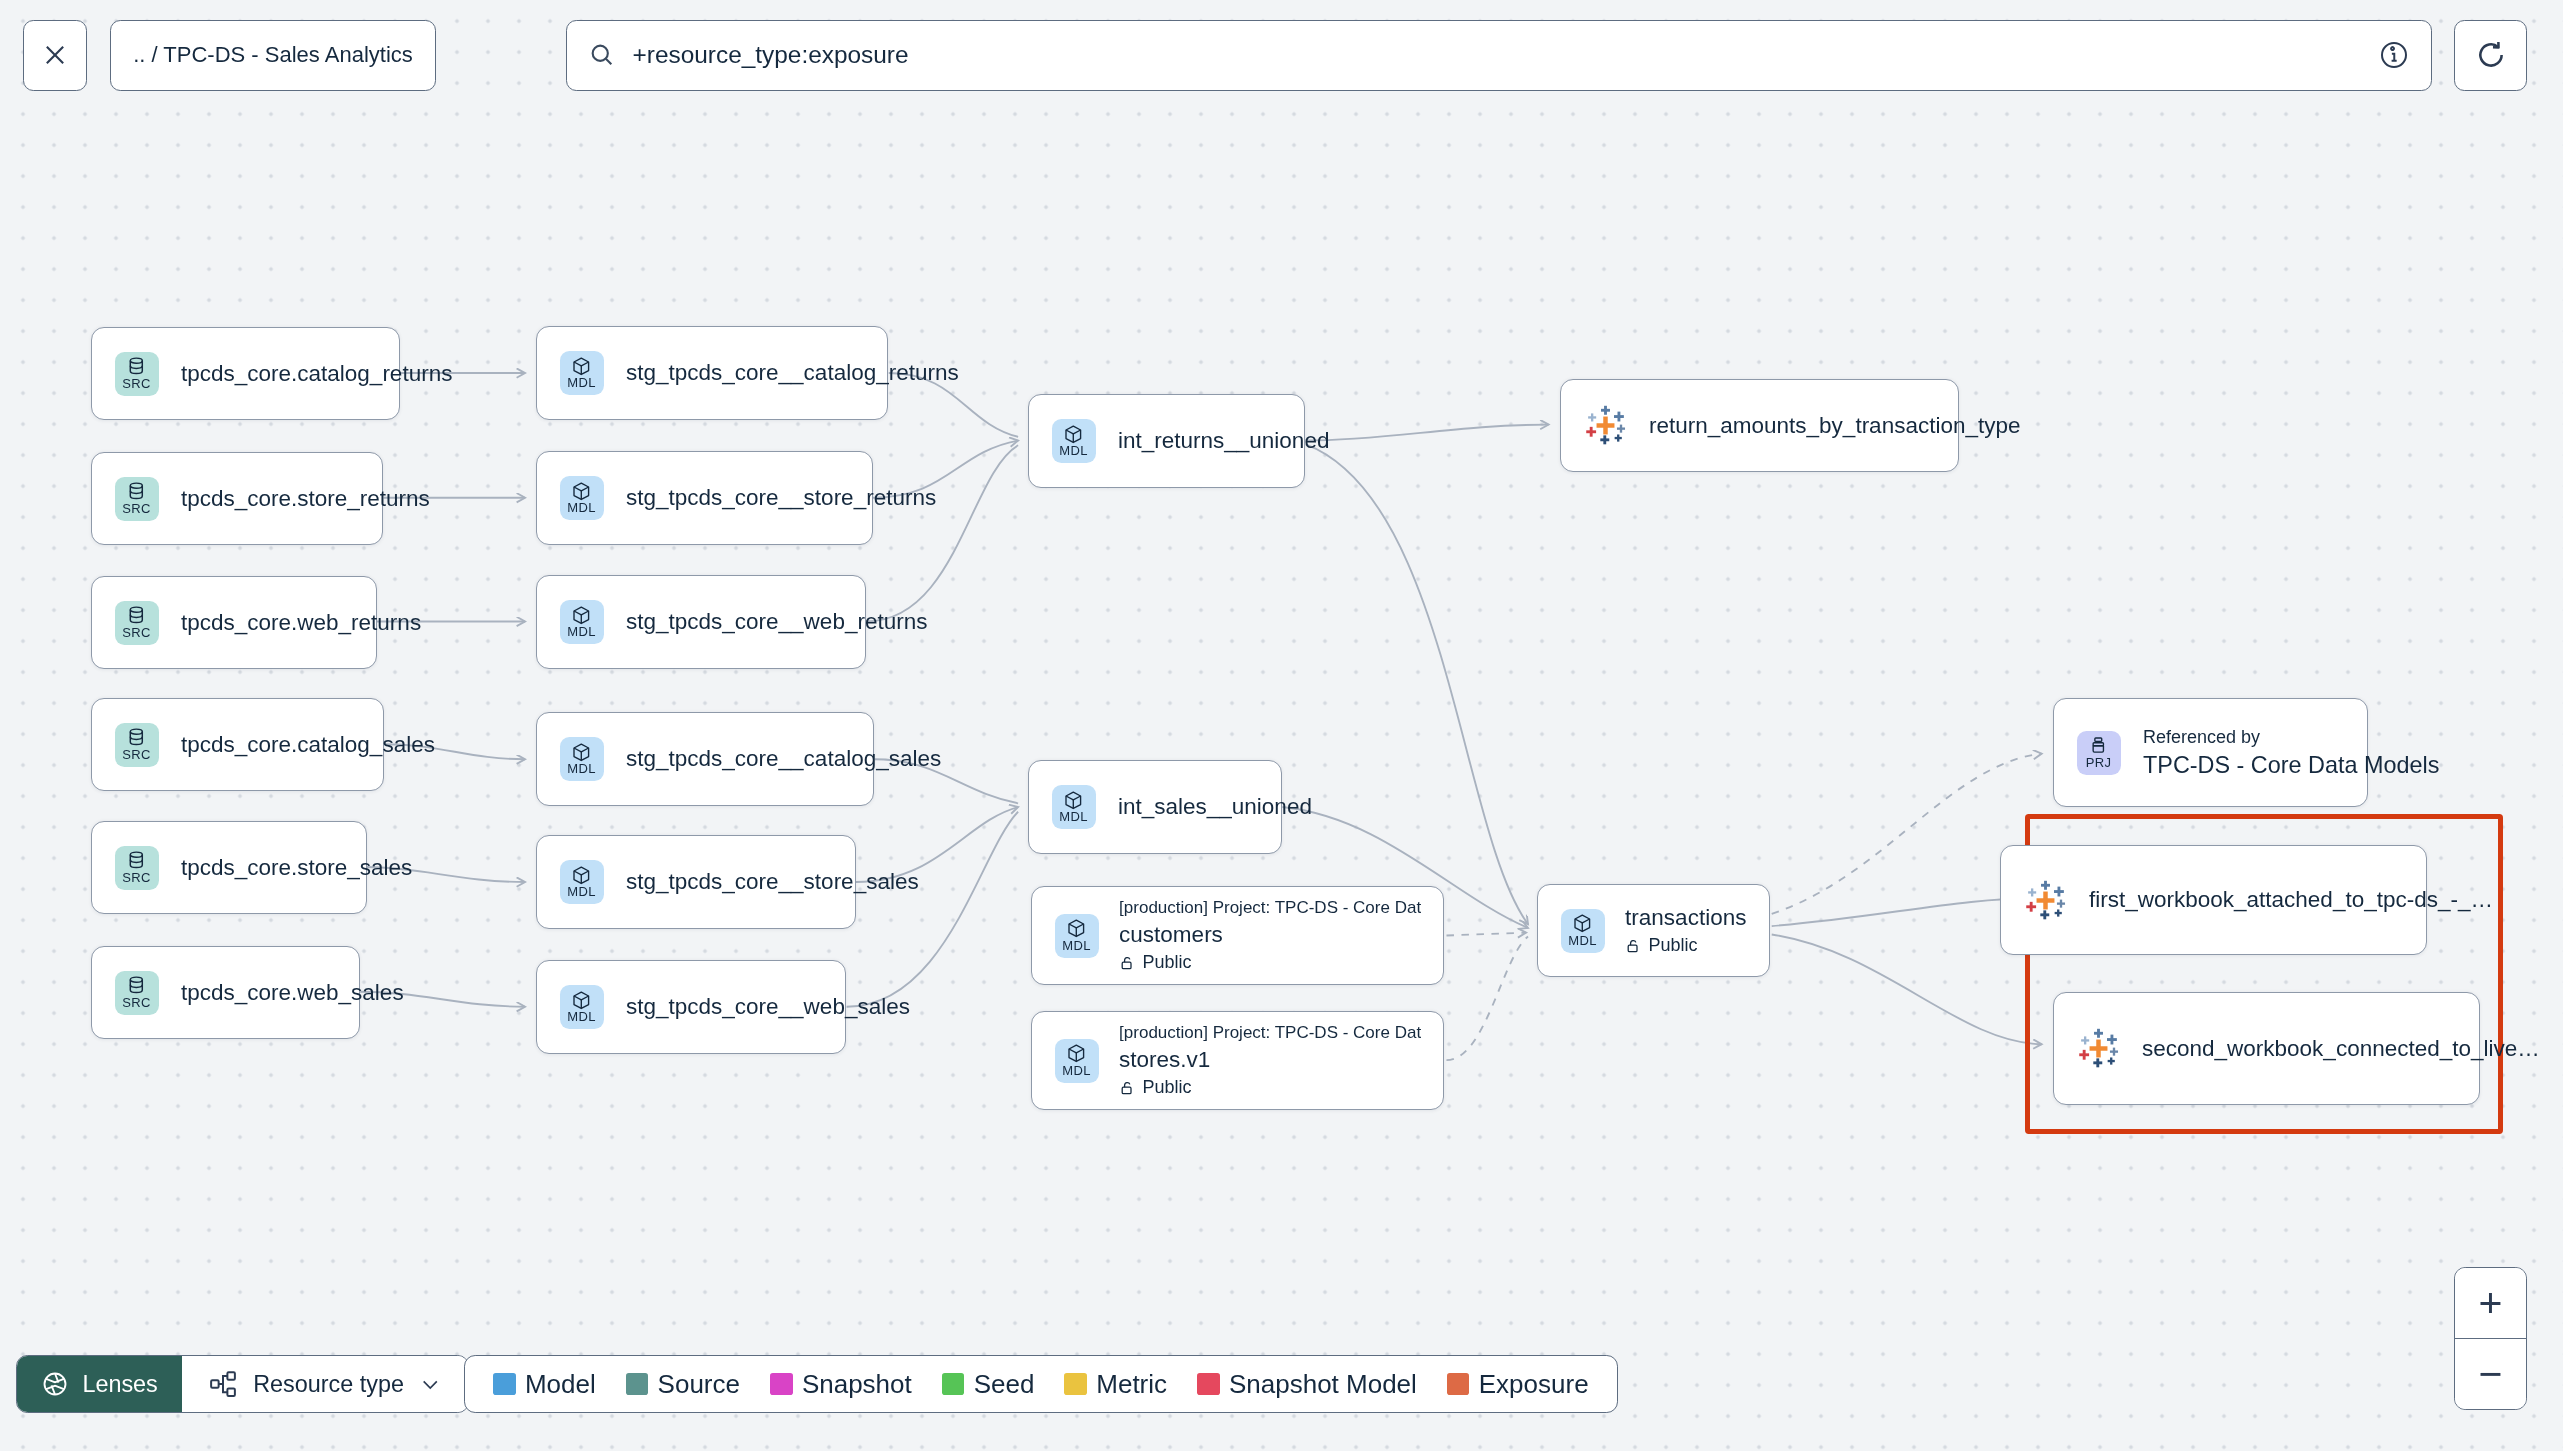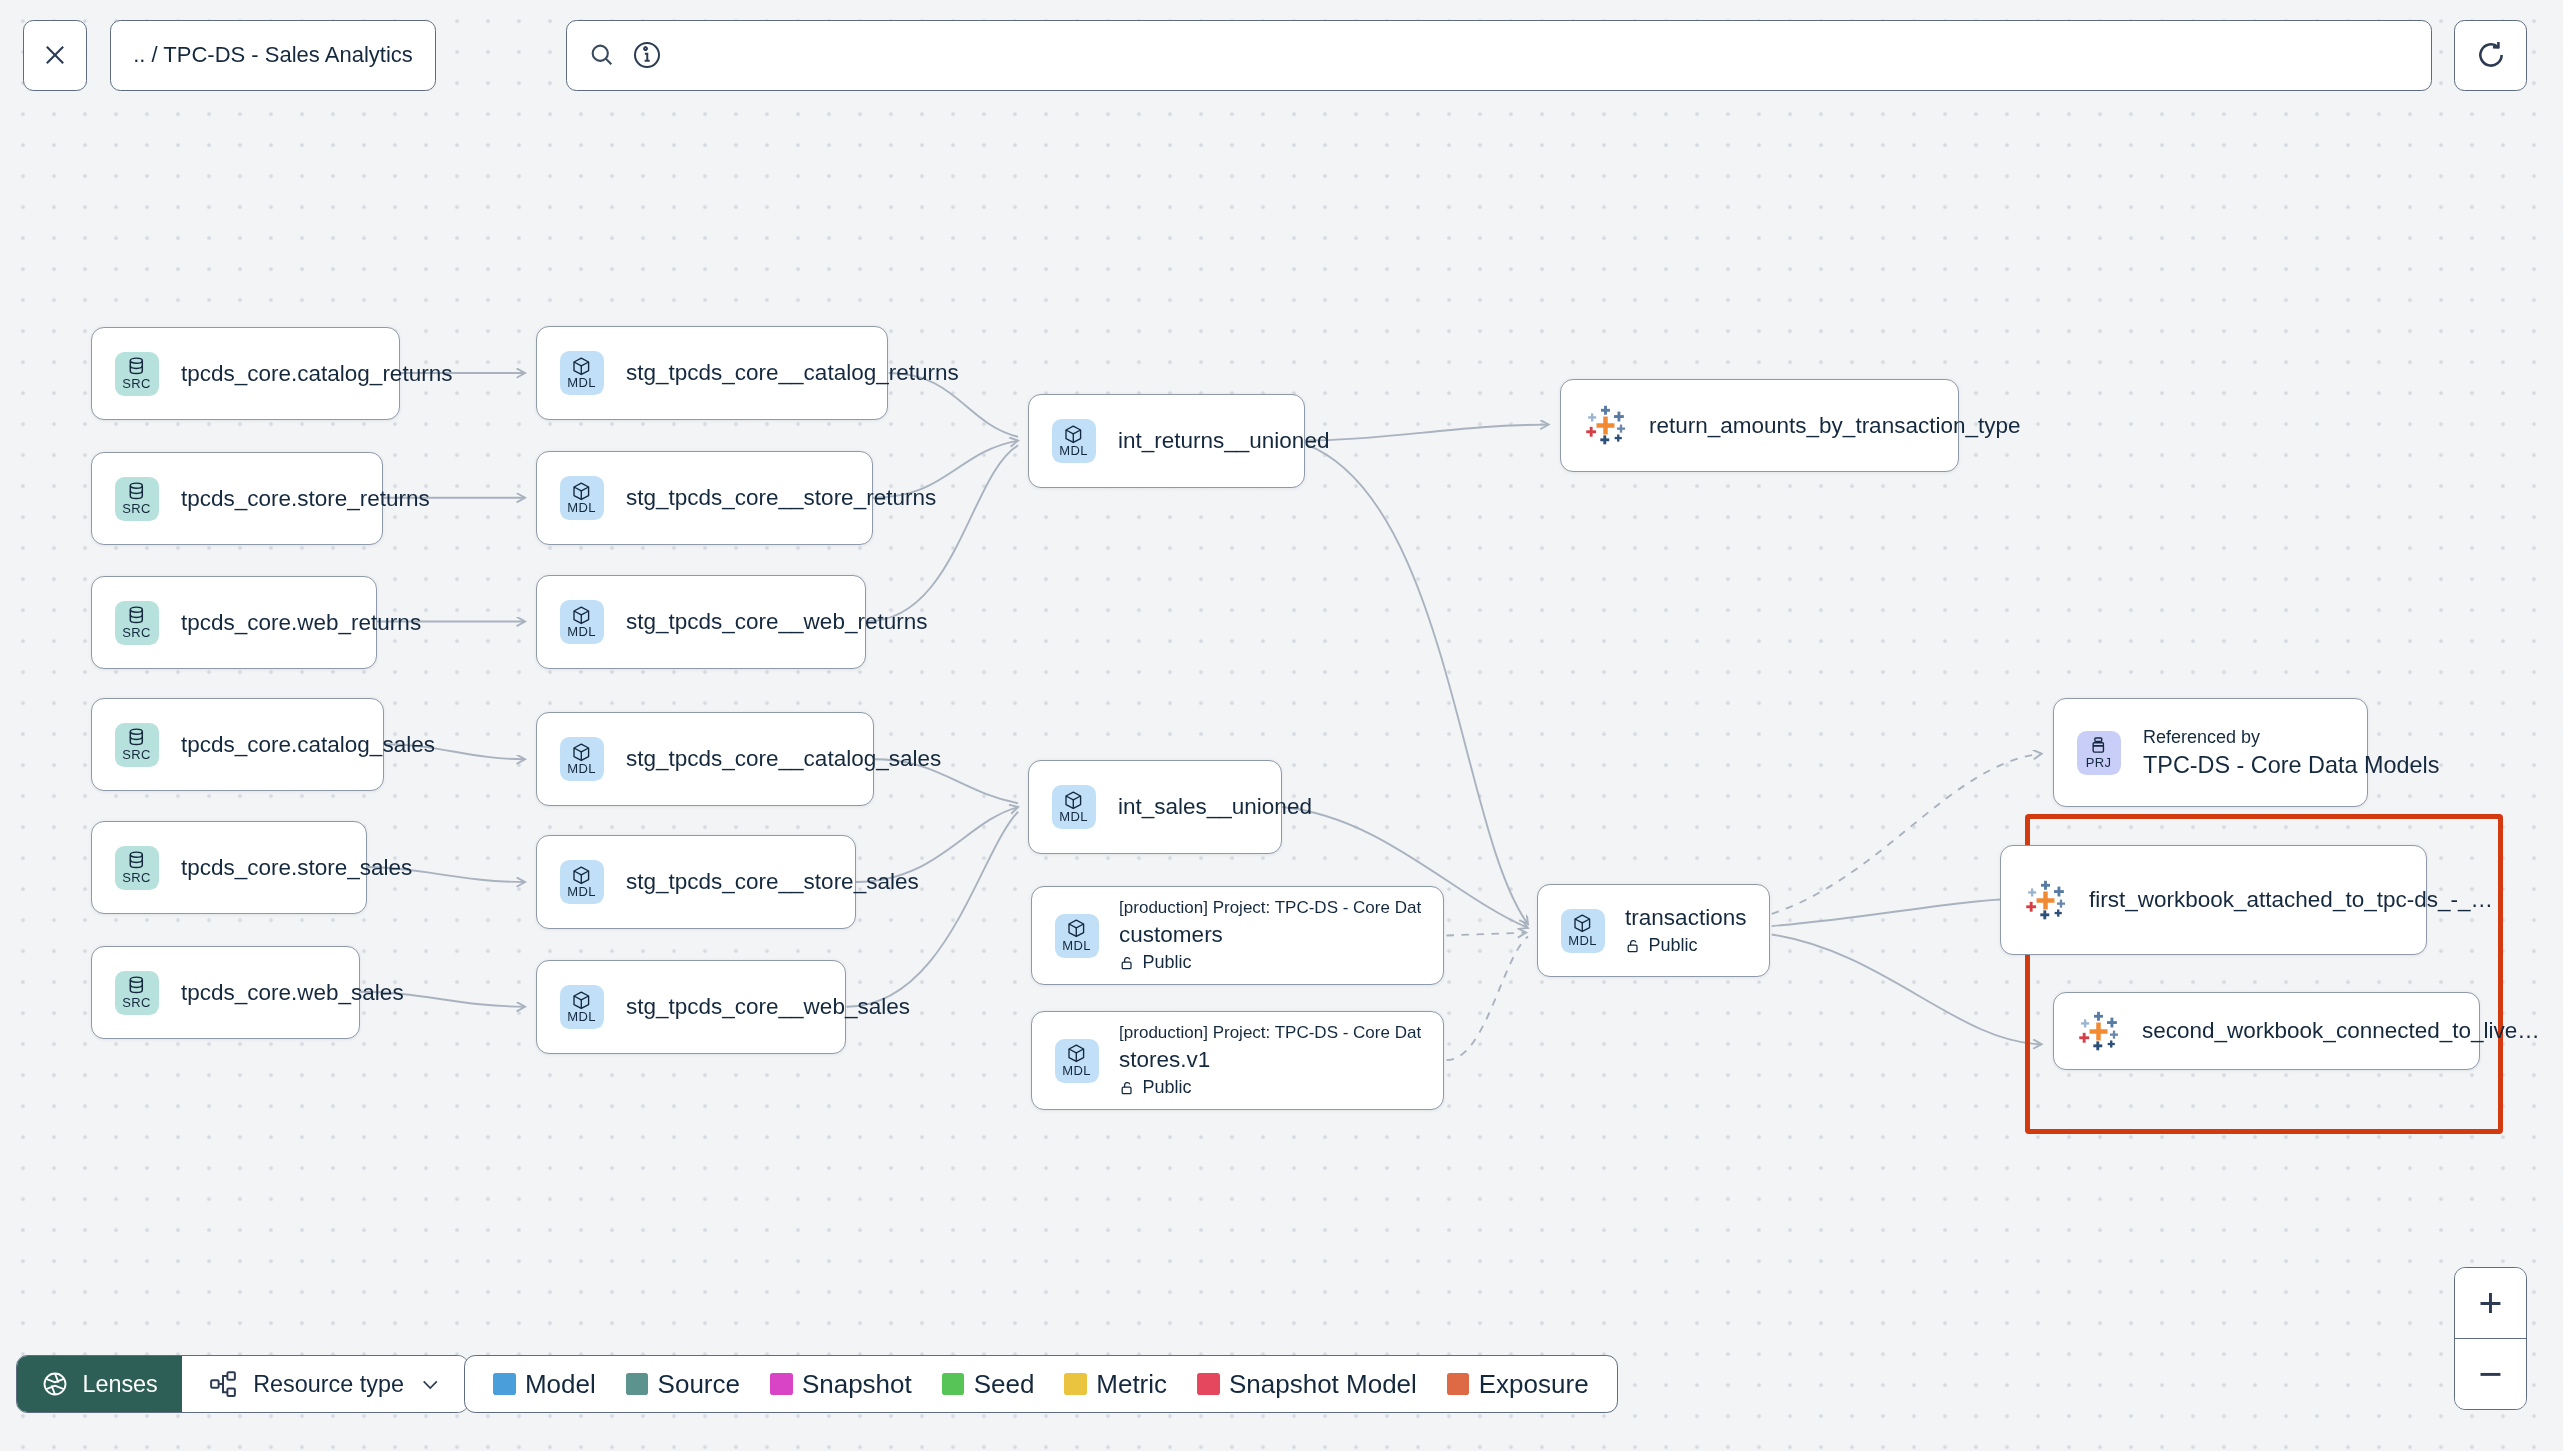--- a/index.html
+++ b/index.html
@@ -445,21 +445,21 @@
           <rect x="21.6" y="35" width="3.2" height="10"></rect>
           <rect x="18.2" y="38.4" width="10" height="3.2"></rect>
         </g>
       <g fill="#2d4f77">
           <rect x="36.9" y="34" width="2.6" height="8"></rect>
           <rect x="34.2" y="36.7" width="8" height="2.6"></rect>
         </g>
     </svg>
     <span class="label">first_workbook_attached_to_tpc-ds_-_…</span>
   </div>
-  <div class="node" style="left:2053px;top:992px;width:427px;height:78px">
+  <div class="node" style="left:2053px;top:992px;width:427px;height:113px">
     <svg class="tableau-icon" viewBox="0 0 48 48">
       <g fill="#f18a33">
           <rect x="21.5" y="14" width="5" height="20"></rect>
           <rect x="14" y="21.5" width="20" height="5"></rect>
         </g>
       <g fill="#577ba4">
           <rect x="22.4" y="2" width="3.2" height="10"></rect>
           <rect x="19" y="5.4" width="10" height="3.2"></rect>
         </g>
       <g fill="#9ab3cf">
@@ -498,20 +498,21 @@
   <div class="tb breadcrumb-btn">
     <span class="breadcrumb-text">.. / TPC-DS - Sales Analytics</span>
   </div>
   <div class="tb search-box">
     <svg width="28" height="28" viewBox="0 0 24 24">
         <g fill="none" stroke="#3a4a5e" stroke-width="1.8">
           <circle cx="10.5" cy="10.5" r="6.5"></circle>
           <path d="M15.3 15.3 L20 20"></path>
         </g>
       </svg>
+    <input class="search-input" type="text" value="+resource_type:exposure" style="">
     <span class="iconbtn">
       <svg width="32" height="32" viewBox="0 0 24 24">
           <circle cx="12" cy="12" r="9" fill="none" stroke="#2c3b52" stroke-width="1.5"></circle>
           <path d="M12 7.2 a1.1 1.1 0 1 0 0 .01 M10.4 11 h1.8 v5.2 M10.2 16.4 h3.8" fill="none" stroke="#2c3b52" stroke-width="1.5"></path>
         </svg>
     </span>
   </div>
   <div class="tb refresh-btn">
     <svg width="34" height="34" viewBox="0 0 24 24">
         <g fill="none" stroke="#2c3b52" stroke-width="1.8">

